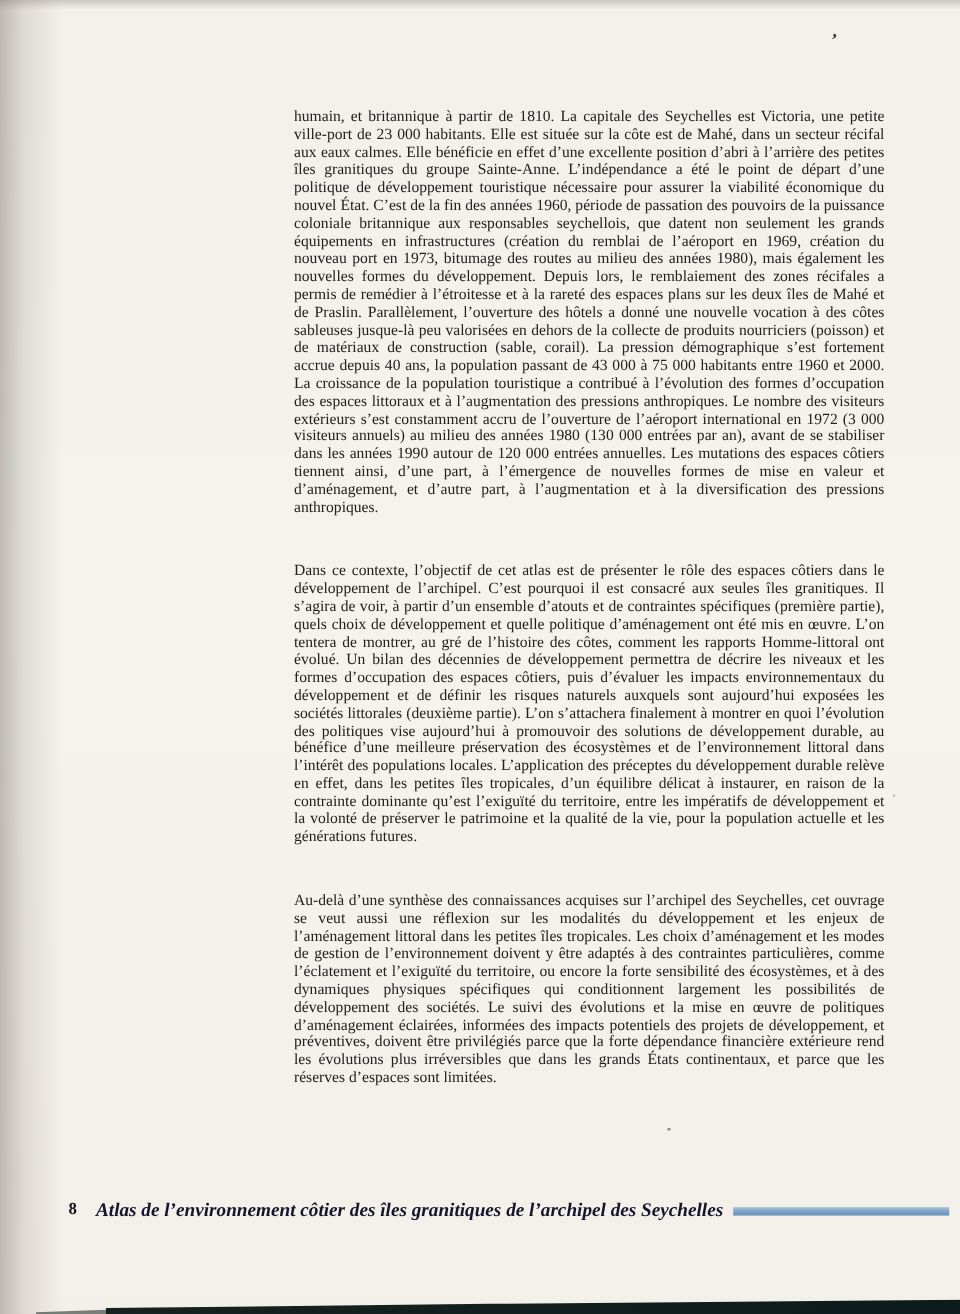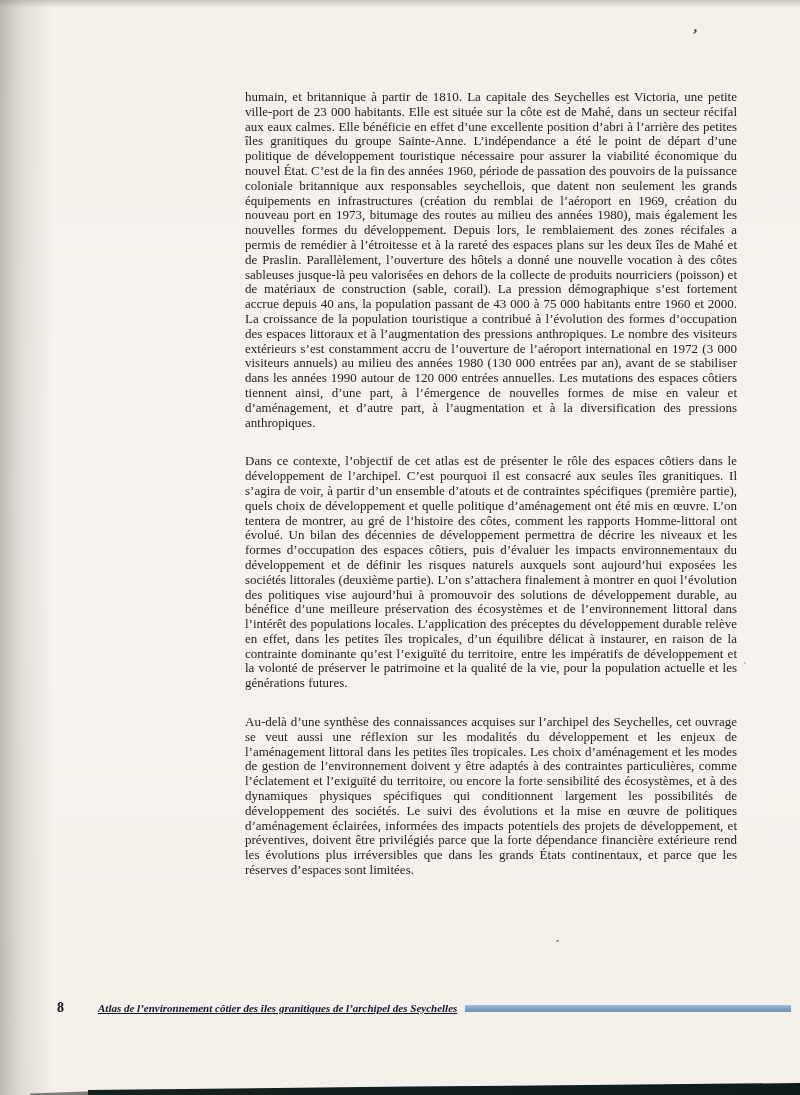--- a/index.html
+++ b/index.html
@@ -41,46 +41,45 @@
   }
   .text-block p {
     margin: 0;
     font-size: 13px;
     line-height: 14.8px;
     text-align: justify;
     -webkit-hyphens: auto;
     hyphens: auto;
   }
   .text-block p + p {
-    margin-top: 24px;
+    margin-top: 38px;
   }
   
   .footer {
     position: absolute;
     left: 57px;
     right: 9px;
     top: 1000px;
     display: flex;
     align-items: center;
   }
   .page-number {
     font-size: 14px;
     font-weight: bold;
     color: #14141c;
     flex: 0 0 auto;
   }
   .footer-title {
-    margin-left: 34px;
-    font-size: 11px;
+    margin-left: 16px;
+    font-size: 16px;
     font-weight: bold;
     font-style: italic;
     color: #14142a;
     white-space: nowrap;
     flex: 0 0 auto;
-    text-decoration: underline;
   }
   .footer-bar {
     flex: 1 1 auto;
     margin-left: 8px;
     height: 7px;
     background: linear-gradient(180deg, #a3c0d8 0%, #7ba2c4 55%, #6a92b6 100%);
   }
   
   .bottom-edge {
     position: absolute;

